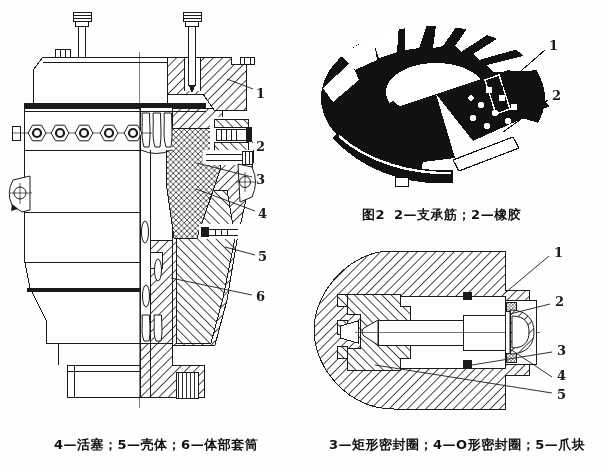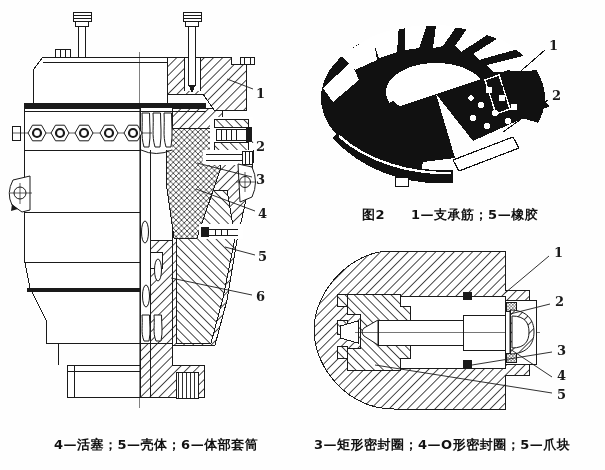--- a/index.html
+++ b/index.html
@@ -1,21 +1,21 @@
 <!DOCTYPE html>
 <html><head>
 <meta charset="utf-8">
 <style>
   html,body{margin:0;padding:0;background:#fff;}
   .page{position:relative;width:605px;height:470px;background:#fefefe;overflow:hidden;
         font-family:"Liberation Sans",sans-serif;color:#1a1a1a;}
   .fig{position:absolute;}
   .cap{position:absolute;font-weight:700;font-size:13px;letter-spacing:.5px;
        color:#111;white-space:nowrap;font-family:"DejaVu Sans","Liberation Sans",sans-serif;}
-  .cap .tag{margin-right:26px;}
+  .cap .tag{margin-right:9px;}
   svg text{font-family:"DejaVu Serif","Liberation Serif",serif;font-weight:700;
            font-size:13px;fill:#1a1a1a;}
   svg{shape-rendering:crispEdges;}
   svg .sm{shape-rendering:auto;}
 </style>
 </head>
 <body>
 
 <div class="page">
 
@@ -350,20 +350,20 @@
       <text x="257" y="144">4</text>
       <text x="257" y="163">5</text>
     </g>
   </svg>
 
   <div class="cap" style="left:54px;top:436px">
     <span>4—活塞；5—壳体；6—体部套筒</span>
   </div>
 
   <div class="cap" style="left:362px;top:206px">
-    <span class="tag">图2</span><span>1—支承筋；5—橡胶</span>
+    <span class="tag">图2</span><span>2—支承筋；2—橡胶</span>
   </div>
 
-  <div class="cap" style="left:314px;top:436px">
+  <div class="cap" style="left:329px;top:436px">
     <span>3—矩形密封圈；4—O形密封圈；5—爪块</span>
   </div>
 
 </div>
 
 </body></html>

